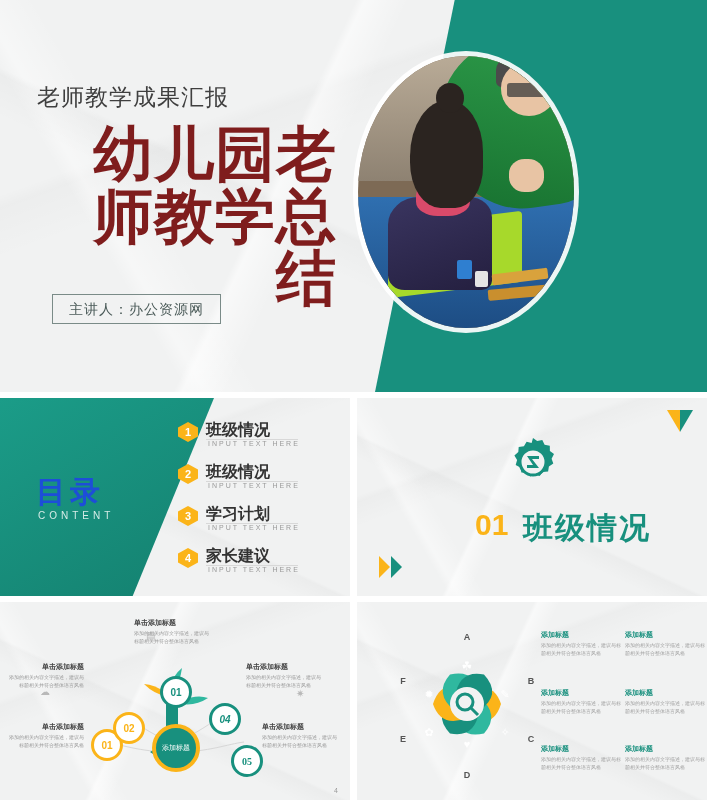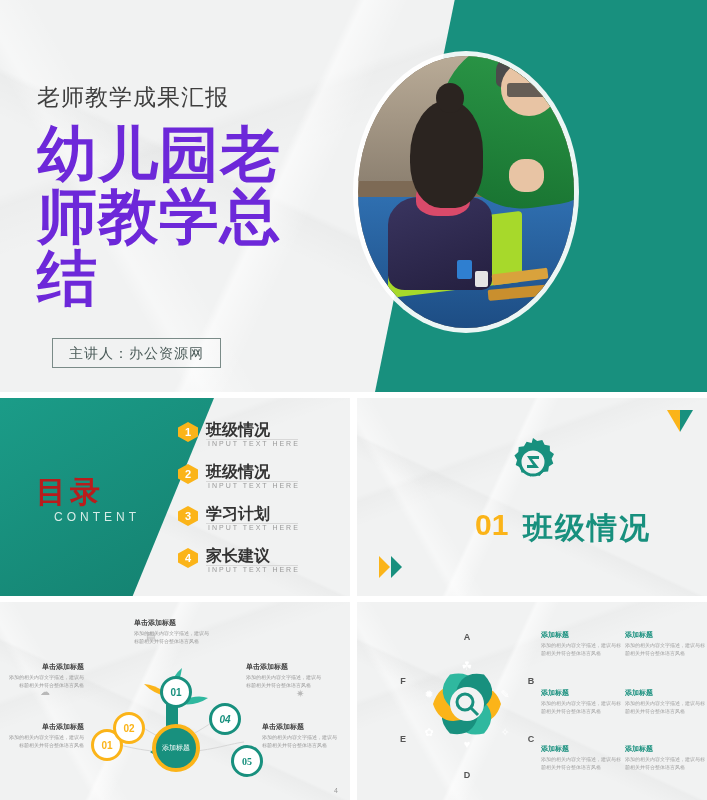--- a/index.html
+++ b/index.html
@@ -14,21 +14,21 @@
       linear-gradient(115deg, rgba(255,255,255,0) 40%, rgba(255,255,255,.55) 41%, rgba(255,255,255,0) 46%),
       linear-gradient(205deg, rgba(0,0,0,0) 55%, rgba(0,0,0,.022) 56%, rgba(0,0,0,0) 62%),
       linear-gradient(60deg, rgba(255,255,255,0) 20%, rgba(255,255,255,.4) 22%, rgba(255,255,255,0) 28%),
       linear-gradient(160deg, rgba(0,0,0,0) 30%, rgba(0,0,0,.02) 32%, rgba(0,0,0,0) 40%),
       #f1f2f2;
     pointer-events:none;
   }
   .slide > *{position:relative;}
 
   
-  #slide-cover{left:0;top:0;width:707px;height:392px;background:#ececec;}
+  #slide-cover{left:0;top:0;width:707px;height:392px;background:#ececec;text-align:right;}
   .cover-teal{
     position:absolute;right:0;top:0;width:332px;height:392px;
     background:#18907e;
     clip-path:polygon(100% 0,100% 100%,0 100%,24% 0);
   }
   .cover-teal-soft{
     position:absolute;right:0;top:0;width:360px;height:392px;
     background:linear-gradient(135deg,#1b9c88 0%,#12796a 100%);
     clip-path:polygon(100% 0,100% 100%,20% 100%,44% 0);
   }
@@ -49,31 +49,31 @@
   .p-bun{position:absolute;left:36%;top:10%;width:13%;height:11%;background:#2b2420;border-radius:50%;}
   .p-scarf{position:absolute;left:27%;top:46%;width:25%;height:13%;background:#d94a6a;border-radius:40%;}
   .p-coat{position:absolute;left:14%;top:52%;width:48%;height:34%;background:linear-gradient(160deg,#3a3560,#241f3f);border-radius:30% 22% 10% 16%;}
   .p-stick1{position:absolute;left:62%;bottom:17%;width:26%;height:4%;background:#d9a23c;transform:rotate(-7deg);border-radius:2px;}
   .p-stick2{position:absolute;left:60%;bottom:11%;width:30%;height:4%;background:#c98f2e;transform:rotate(-5deg);border-radius:2px;}
   .p-block{position:absolute;left:46%;bottom:18%;width:7%;height:7%;background:#2f7fd0;border-radius:2px;}
   .p-block2{position:absolute;left:54%;bottom:15%;width:6%;height:6%;background:#e4e4e4;border-radius:2px;}
   .p-hand{position:absolute;right:14%;top:38%;width:16%;height:12%;background:#e8c4a4;border-radius:45%;}
 
   .cover-kicker{position:absolute;left:37px;top:82px;font-size:23px;color:#3f3f3f;letter-spacing:1px;}
-  .cover-title{position:absolute;left:37px;top:124px;width:300px;font-size:60px;line-height:1.03;font-weight:bold;color:#6d28d9;letter-spacing:1px;}
+  .cover-title{position:absolute;left:37px;top:124px;width:300px;font-size:60px;line-height:1.03;font-weight:bold;color:#7f1d1d;letter-spacing:1px;}
   .cover-presenter{
     position:absolute;left:52px;top:294px;height:28px;line-height:28px;padding:0 16px;
-    border:1px solid #7a8b88;color:#4a5a58;font-size:14px;letter-spacing:1px;margin-top:44px;
+    border:1px solid #7a8b88;color:#4a5a58;font-size:14px;letter-spacing:1px;
   }
 
   
   #slide-toc{left:0;top:398px;width:350px;height:198px;}
   .toc-teal{position:absolute;left:0;top:0;width:214px;height:198px;background:linear-gradient(150deg,#1b9c88,#14806f);clip-path:polygon(0 0,100% 0,62% 100%,0 100%);}
-  .toc-title{position:absolute;left:36px;top:74px;color:#b91c1c;font-size:30px;font-weight:bold;letter-spacing:4px;}
-  .toc-sub{position:absolute;left:54px;top:112px;color:#d6ece7;font-size:12px;letter-spacing:4px;}
+  .toc-title{position:absolute;left:36px;top:74px;color:#1d4ed8;font-size:30px;font-weight:bold;letter-spacing:4px;}
+  .toc-sub{position:absolute;left:38px;top:112px;color:#d6ece7;font-size:10px;letter-spacing:4px;}
   .toc-list{position:absolute;left:178px;top:22px;width:160px;}
   .toc-row{position:relative;height:37px;margin-bottom:5px;}
   .toc-badge{
     position:absolute;left:0;top:2px;width:20px;height:20px;background:#fbb419;color:#fff;
     font-size:11px;font-weight:bold;display:flex;align-items:center;justify-content:center;
     clip-path:polygon(50% 0,100% 27%,100% 73%,50% 100%,0 73%,0 27%);
   }
   .toc-label{position:absolute;left:28px;top:0px;font-size:16px;color:#333;font-weight:bold;}
   .toc-en{position:absolute;left:30px;top:20px;font-size:7px;color:#9a9a9a;letter-spacing:2px;}
   .toc-line{position:absolute;left:28px;top:19px;width:92px;height:1px;background:#d8d8d8;}

